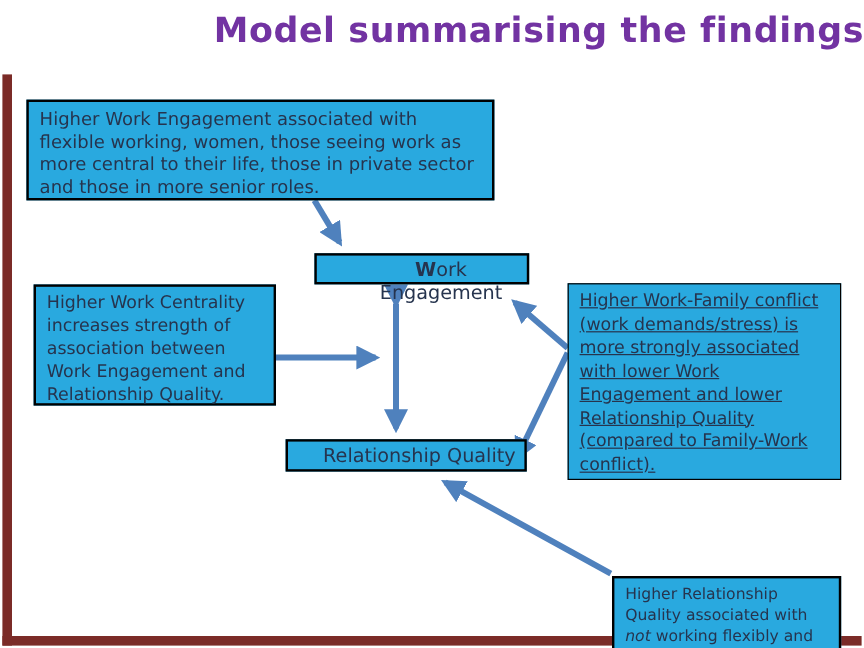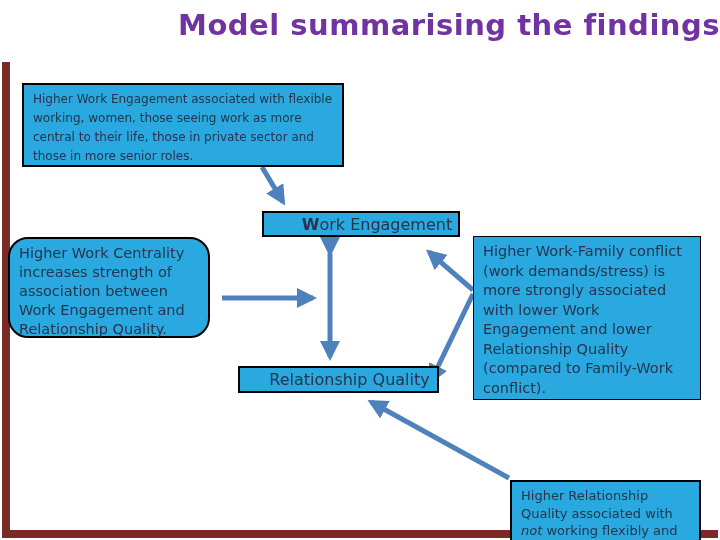--- a/index.html
+++ b/index.html
@@ -31,32 +31,32 @@
 
   .box {
     position: absolute;
     background: var(--box_fill, #29A9DF);
     border: 2px solid #000000;
     color: var(--text_dark, #2A3A55);
     box-sizing: border-box;
   }
   .textbox { padding: 5px 9px; }
 
-  .box-top    { left: 22px;  top: 83px;  width: 322px; height: 84px;  font-size: 12px; line-height: 19px; }
-  .box-left   { left: 8px;  top: 237px; width: 202px; height: 101px; font-size: 14.5px; line-height: 19px; border-radius: 20px; }
-  .box-right  { left: 473px; top: 236px; width: 228px; height: 164px; font-size: 14.5px; line-height: 19.5px; border-width: 1px; }
+  .box-top    { left: 22px;  top: 83px;  width: 390px; height: 84px;  font-size: 15px; line-height: 19px; }
+  .box-left   { left: 28px;  top: 237px; width: 202px; height: 101px; font-size: 14.5px; line-height: 19px; }
+  .box-right  { left: 473px; top: 236px; width: 228px; height: 164px; font-size: 14.5px; line-height: 19.5px; border-width: 1px; text-decoration: underline; }
   .box-botrt  { left: 510px; top: 432px; width: 191px; height: 77px;  font-size: 13px; line-height: 17.5px; margin-top: 48px; }
 
   .label {
     text-align: center;
     font-size: 16px;
     color: var(--text_dark, #16305C);
     padding-top: 2px;
   }
-  .label-we { left: 262px; top: 211px; width: 198px; height: 26px; padding-left: 32px; }
+  .label-we { left: 262px; top: 211px; width: 179px; height: 26px; padding-left: 32px; }
   .label-we::first-letter { font-weight: bold; }
   .label-rq { left: 238px; top: 366px; width: 201px; height: 27px; padding-left: 22px; }
 
   .italic { font-style: italic; }
 
   svg.arrows { position: absolute; left: 0; top: 0; width: 720px; height: 540px; pointer-events: none; }
   svg.arrows line { stroke: var(--arrow, #4F81BD); stroke-width: 5; }
   svg.arrows .arrhead { fill: var(--arrow, #4F81BD); }
 </style>
 </head>

